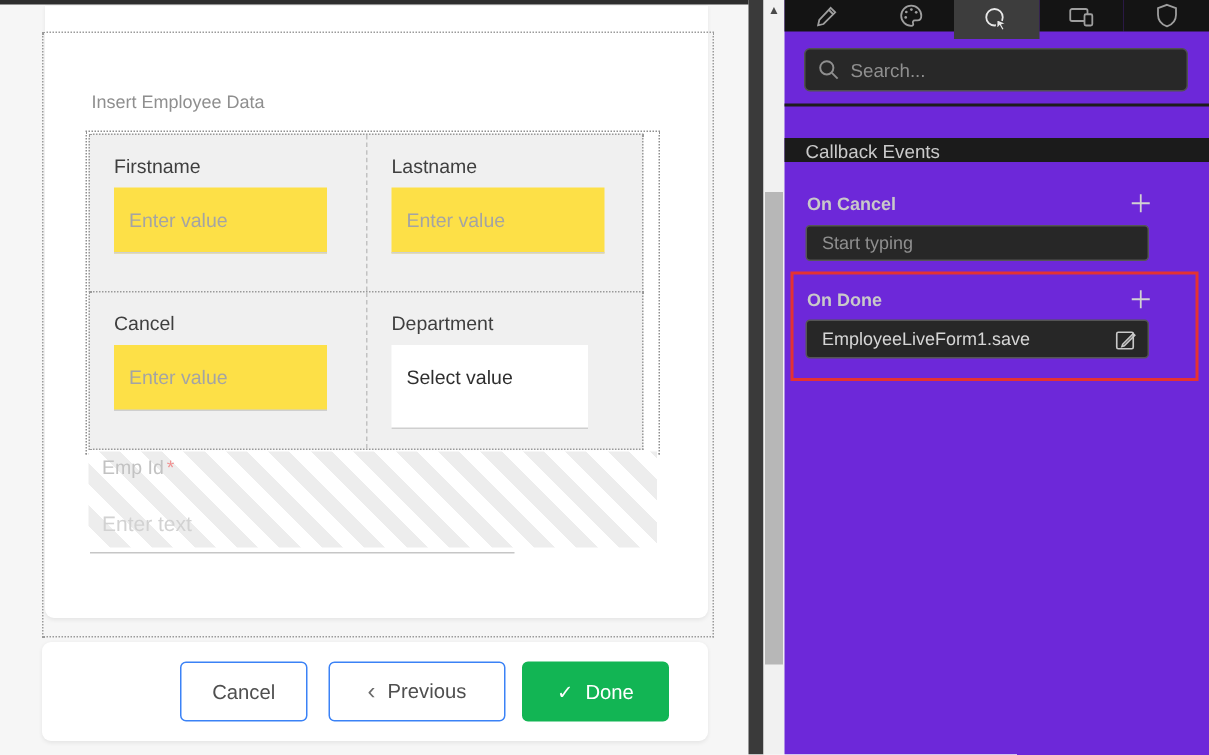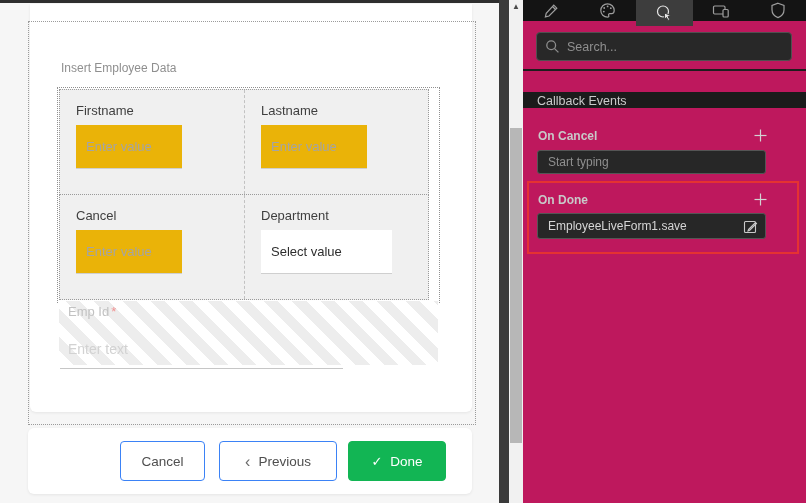--- a/index.html
+++ b/index.html
@@ -14,25 +14,25 @@
   .selection-outline { position:absolute; left:28px; top:21px; width:448px; height:404px;
                  border:1px dotted #9b9b9b; pointer-events:none; }
   .form-title { position:absolute; left:61px; top:61px; font-size:12px; color:#8f8f8f; }
 
   .form-outline { position:absolute; left:57px; top:87px; width:383px; height:216px; border:1px dotted #8f8f8f; }
   .form-row { position:absolute; left:59px; width:370px; height:106px; background:#f0f0f0; border:1px dotted #9a9a9a; }
   .row-1 { top:89px; } .row-2 { top:194px; }
   .col { position:absolute; top:0; width:50%; height:100%; }
   .col-left { left:0; } .col-right { left:50%; border-left:1px dashed #c2c2c2; }
   .field-label { position:absolute; left:16px; top:13px; font-size:13px; color:#3f3f3f; }
-  .field-input { position:absolute; left:16px; top:35px; width:106px; height:44px; background:#eab308;
+  .field-input { position:absolute; left:16px; top:35px; width:142px; height:44px; background:#fde047;
                  border:none; border-bottom:1px solid #cfcfcf; font-size:13px; color:#333;
                  padding:0 10px; font-family:"Liberation Sans", sans-serif; outline:none; }
   .field-input::placeholder { color:#a4a4a4; }
-  .field-select { position:absolute; left:16px; top:35px; width:131px; height:44px; background:#fff;
+  .field-select { position:absolute; left:16px; top:35px; width:131px; height:56px; background:#fff;
                  border-bottom:1px solid #cfcfcf; font-size:13px; color:#2e2e2e; line-height:44px;
                  padding:0 10px; cursor:pointer; }
 
   .empid-block { position:absolute; left:59px; top:301px; width:379px; height:64px;
                  background:repeating-linear-gradient(45deg,#ffffff 0 10px,#ededed 10px 20px); }
   .empid-label { position:absolute; left:9px; top:3px; font-size:13px; color:#c2c2c2; }
   .required-mark { color:#f19393; margin-left:2px; }
   .empid-placeholder { position:absolute; left:9px; top:40px; font-size:14px; color:#d2d2d2; }
   .empid-underline { position:absolute; left:60px; top:368px; width:283px; height:1px; background:#c6c6c6; }
 
@@ -48,21 +48,21 @@
   .btn .check { font-size:13px; margin-right:8px; }
 
   
   .dark-strip { position:absolute; left:499px; top:0; width:10px; height:503px; background:#3a3a3a; }
   .scroll-track { position:absolute; left:509px; top:0; width:14px; height:503px; background:#f1f1f1; }
   .scroll-arrow { position:absolute; left:509px; top:1px; width:14px; height:12px; color:#4a4a4a;
                   font-size:8px; text-align:center; line-height:12px; }
   .scroll-thumb { position:absolute; left:510px; top:128px; width:12px; height:315px; background:#b7b7b7; }
 
   
-  .panel { position:absolute; left:523px; top:0; width:283px; height:503px; background:#be185d; }
+  .panel { position:absolute; left:523px; top:0; width:283px; height:503px; background:#6d28d9; }
   .tabbar { position:absolute; left:0; top:0; width:283px; height:26px; display:flex; }
   .tab { flex:1 1 0; height:21px; background:#141414; display:flex; align-items:center; justify-content:center;
          color:#9e9e9e; cursor:pointer; }
   .tab.selected { height:26px; background:#3d3d3d; color:#e8e8e8; }
   .tab svg { display:block; }
 
   .search-box { position:absolute; left:13px; top:32px; width:256px; height:29px; background:#282828;
                 border:1px solid #505050; border-radius:4px; }
   .search-box input { position:absolute; left:30px; top:0; width:220px; height:27px; background:transparent;
                 border:none; outline:none; font-size:12.5px; color:#bdbdbd; font-family:"Liberation Sans", sans-serif; }

